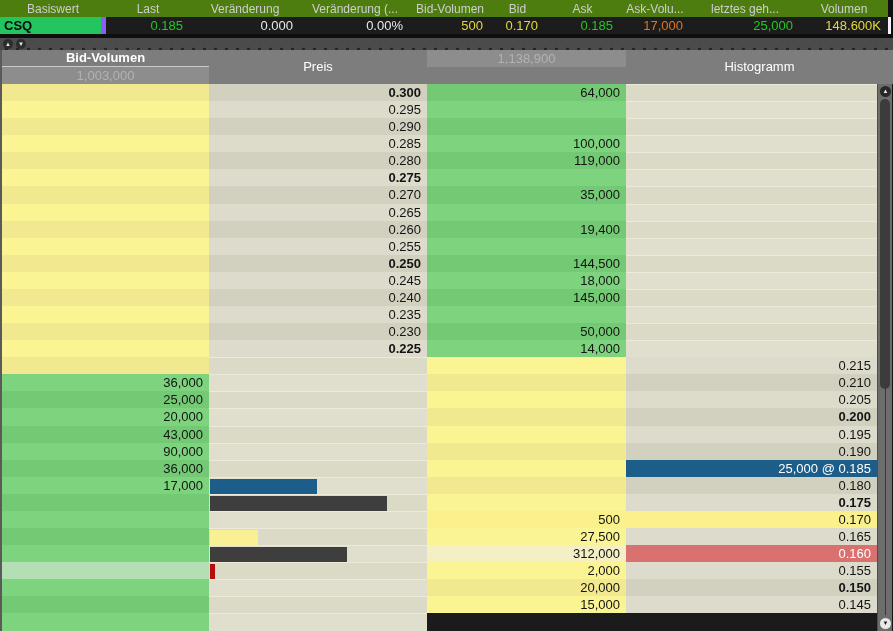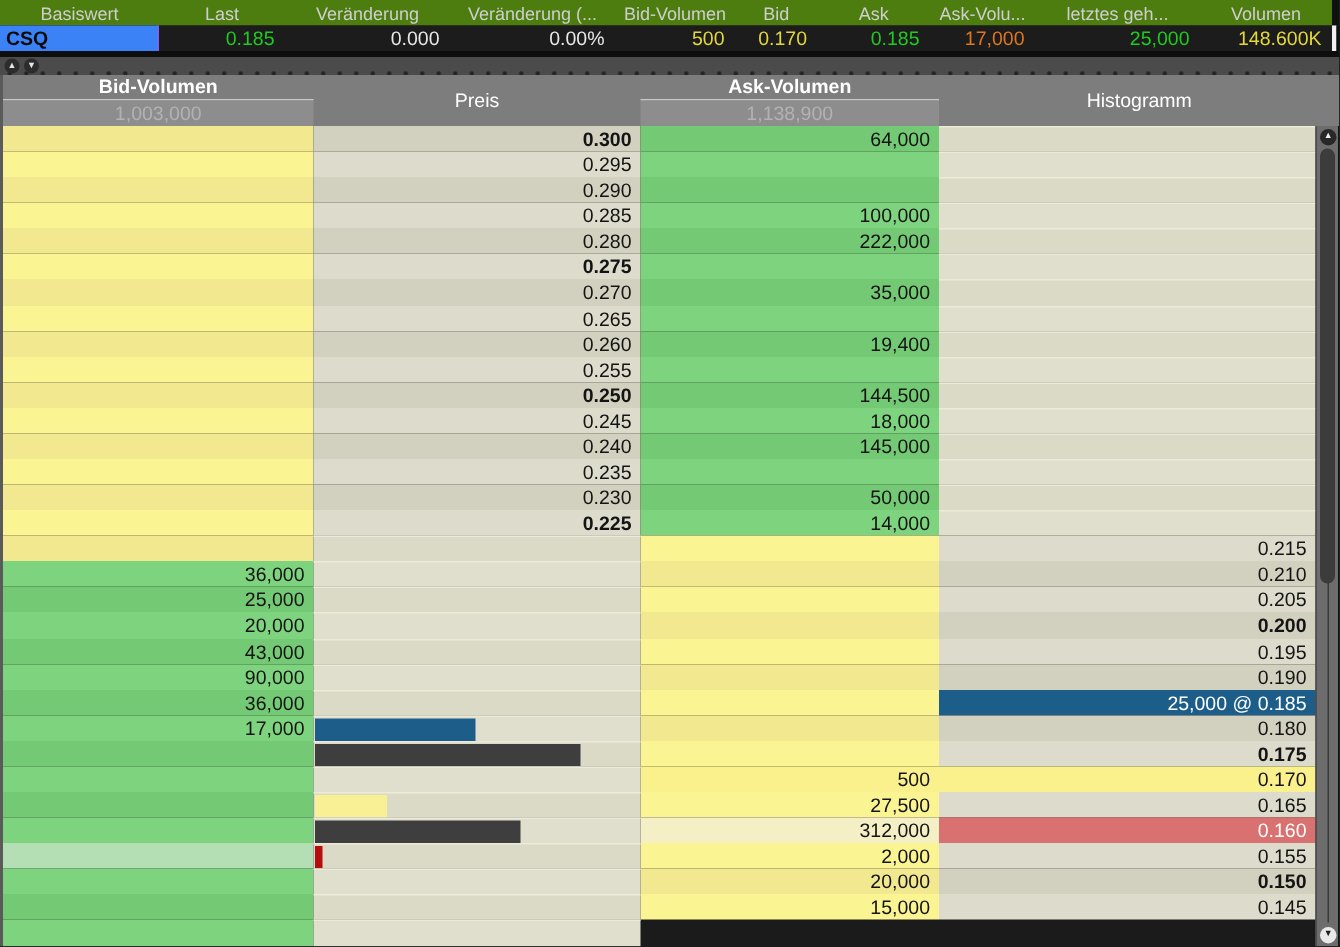--- a/index.html
+++ b/index.html
@@ -5,21 +5,21 @@
   * { margin:0; padding:0; box-sizing:border-box; }
   html,body { width:893px; height:631px; overflow:hidden; }
   body { font-family:"Liberation Sans", sans-serif; background:#1b1b1b; }
   .window { width:893px; height:631px; position:relative; background:#1b1b1b; overflow:hidden; }
 
   
   .ticker-header { height:17px; display:flex; background:#4d7c0f; color:#cfcfcf; font-size:12px; }
   .ticker-header .tcell { display:flex; align-items:center; justify-content:center; white-space:nowrap; overflow:hidden; }
   .ticker-values { height:17px; display:flex; background:#1c1c1c; font-size:13px; }
   .ticker-values .tcell { display:flex; align-items:center; justify-content:flex-end; padding-right:7px; white-space:nowrap; }
-  .tcell.symbol { justify-content:flex-start; background:#3b82f6; color:#0a0a0a; padding-left:4px; font-weight:600; border-right:1px solid #8b5cf6; }
+  .tcell.symbol { justify-content:flex-start; background:#22c55e; color:#0a0a0a; padding-left:4px; font-weight:600; border-right:5px solid #8b5cf6; }
   .ticker-right-sliver { width:3px; background:#f2f2f2; }
   .ticker-right-edge { flex:1; background:#101010; }
 
   .h-sep { height:4px; background:#0e0e0e; }
 
   
   .dot-strip { height:12px; background:#4b4b4b; position:relative; display:flex; align-items:center;
     background-image:radial-gradient(circle, #242424 1.2px, rgba(0,0,0,0) 1.7px);
     background-size:11px 12px; background-position:34px 5px; background-repeat:repeat-x; }
   .mini-btn { width:10px; height:10px; border-radius:50%; background:#2c2c2c; color:#e6e6e6;
@@ -105,21 +105,20 @@
 
   <div class="depth-header">
     <div class="dh-col w-bid">
       <div class="dh-title">Bid-Volumen</div>
       <div class="dh-total">1,003,000</div>
     </div>
     <div class="dh-col w-price">
       <div class="dh-label">Preis</div>
     </div>
     <div class="dh-col w-ask">
-      <div class="dh-title">Ask-Volumen</div>
       <div class="dh-total">1,138,900</div>
     </div>
     <div class="dh-col w-hist">
       <div class="dh-label">Histogramm</div>
     </div>
   </div>
 
   <div class="depth-body">
     <div class="grid" id="depth-grid">
         <div class="cell bid even"></div>
@@ -133,21 +132,21 @@
         <div class="cell bid even"></div>
         <div class="cell price even">0.290</div>
         <div class="cell ask even"></div>
         <div class="cell hist even"></div>
         <div class="cell bid odd"></div>
         <div class="cell price odd">0.285</div>
         <div class="cell ask odd">100,000</div>
         <div class="cell hist odd"></div>
         <div class="cell bid even"></div>
         <div class="cell price even">0.280</div>
-        <div class="cell ask even">222,000</div>
+        <div class="cell ask even">119,000</div>
         <div class="cell hist even"></div>
         <div class="cell bid odd"></div>
         <div class="cell price odd bold">0.275</div>
         <div class="cell ask odd"></div>
         <div class="cell hist odd"></div>
         <div class="cell bid even"></div>
         <div class="cell price even">0.270</div>
         <div class="cell ask even">35,000</div>
         <div class="cell hist even"></div>
         <div class="cell bid odd"></div>

